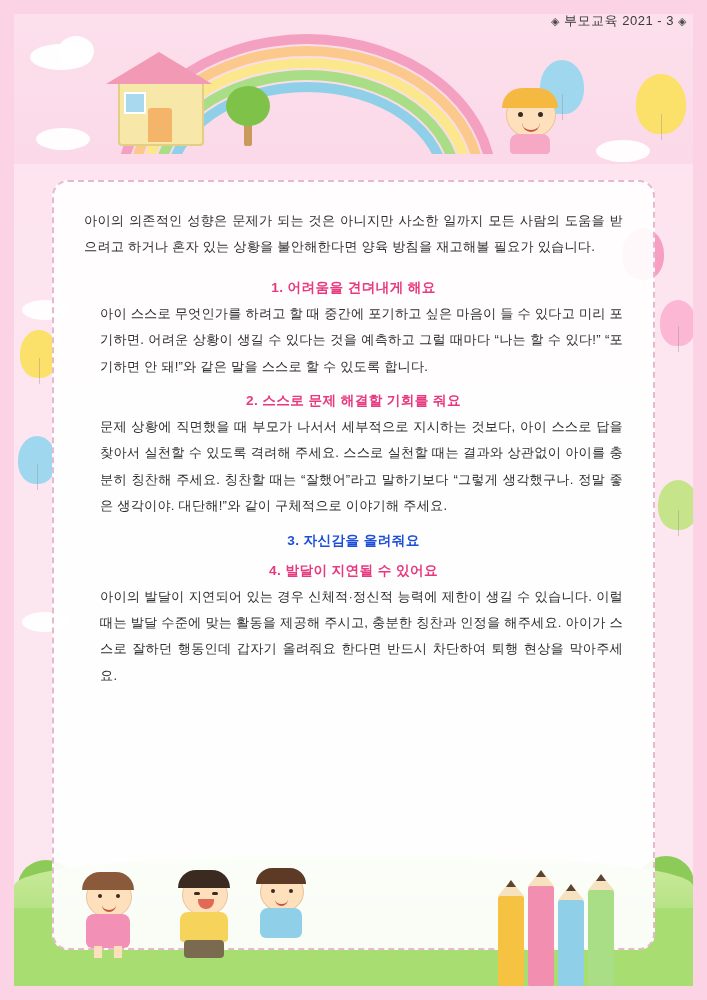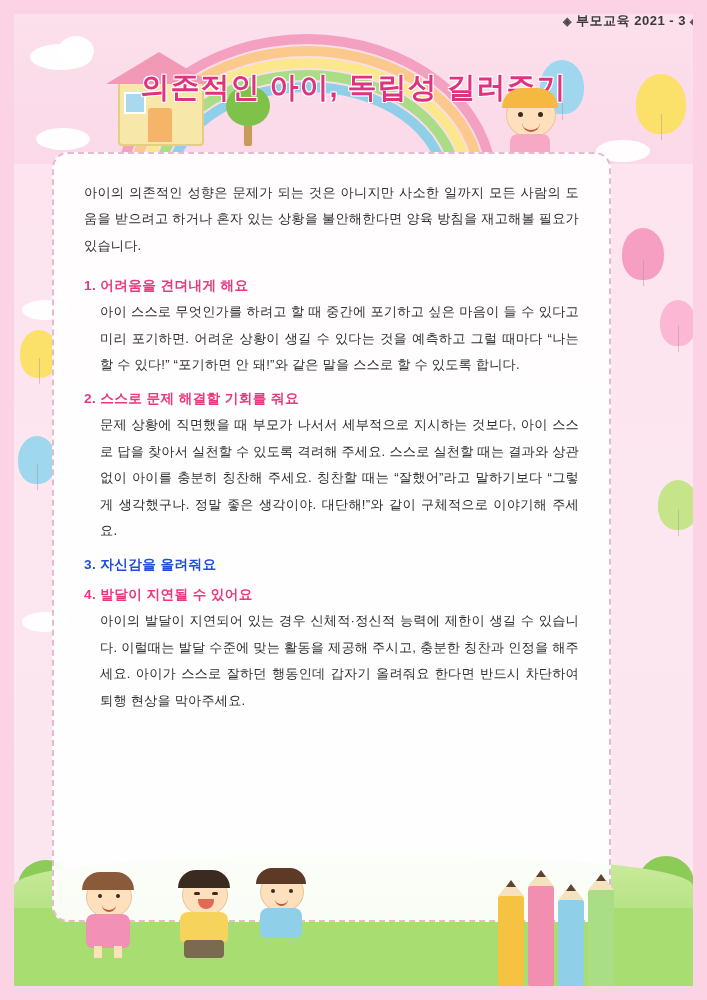--- a/index.html
+++ b/index.html
@@ -108,39 +108,38 @@
   .tree-top {
     position: absolute;
     background: #7fc24a;
     border-radius: 50%;
   }
 
   
   .card {
     position: absolute;
     left: 52px;
-    top: 152px;
-    width: 559px;
+    top: 180px;
+    width: 603px;
     height: 770px;
     background: rgba(255,255,255,0.93);
     border: 2px dashed #e6b9cf;
     border-radius: 16px;
     box-sizing: border-box;
     padding: 26px 30px 10px 30px;
   }
 
   .header-tag {
     position: absolute;
-    right: 8px;
+    right: 20px;
     top: 12px;
     font-size: 13px;
     color: #3a3a3a;
     letter-spacing: .5px;
     white-space: nowrap;
-    font-weight: bold;
   }
   .header-tag .diamond {
     color: #4b4b4b;
     font-size: 11px;
   }
 
   .title {
     position: absolute;
     left: 0;
     top: 68px;
@@ -161,20 +160,21 @@
     margin: 0 0 18px 0;
     text-align: justify;
   }
 
   .section { margin-bottom: 12px; }
   .sec-head {
     font-size: 13.6px;
     font-weight: bold;
     margin: 0 0 4px 0;
     letter-spacing: .4px;
+    text-align: center;
   }
   .sec-body {
     font-size: 13.2px;
     line-height: 2.0;
     color: #2e2e2e;
     letter-spacing: .2px;
     margin: 0 0 0 16px;
     text-align: justify;
   }
 
@@ -279,21 +279,20 @@
 
   <div class="bg-green-bottom"></div>
   <div class="bg-green-bottom2"></div>
 
   <div class="header-tag">
     <span class="diamond">◈</span>
     <span>부모교육 2021 - 3</span>
     <span class="diamond">◈</span>
   </div>
 
-  <div class="title">의존적인 아이, 독립성 길러주기</div>
 
   <div style="position:absolute;left:492px;top:92px;width:76px;height:62px;">
     <div style="position:absolute;left:14px;top:0;width:48px;height:44px;background:#ffe0bd;border:1px solid #e8c49a;border-radius:50%;"></div>
     <div style="position:absolute;left:10px;top:-4px;width:56px;height:20px;background:#f5b942;border-radius:28px 28px 0 0;"></div>
     <div style="position:absolute;left:26px;top:20px;width:5px;height:5px;background:#3b2a20;border-radius:50%;"></div>
     <div style="position:absolute;left:46px;top:20px;width:5px;height:5px;background:#3b2a20;border-radius:50%;"></div>
     <div style="position:absolute;left:30px;top:29px;width:18px;height:9px;border-bottom:2px solid #c1553d;border-radius:0 0 12px 12px;"></div>
     <div style="position:absolute;left:18px;top:42px;width:40px;height:20px;background:#f7a8c4;border-radius:8px 8px 4px 4px;"></div>
   </div>
 

